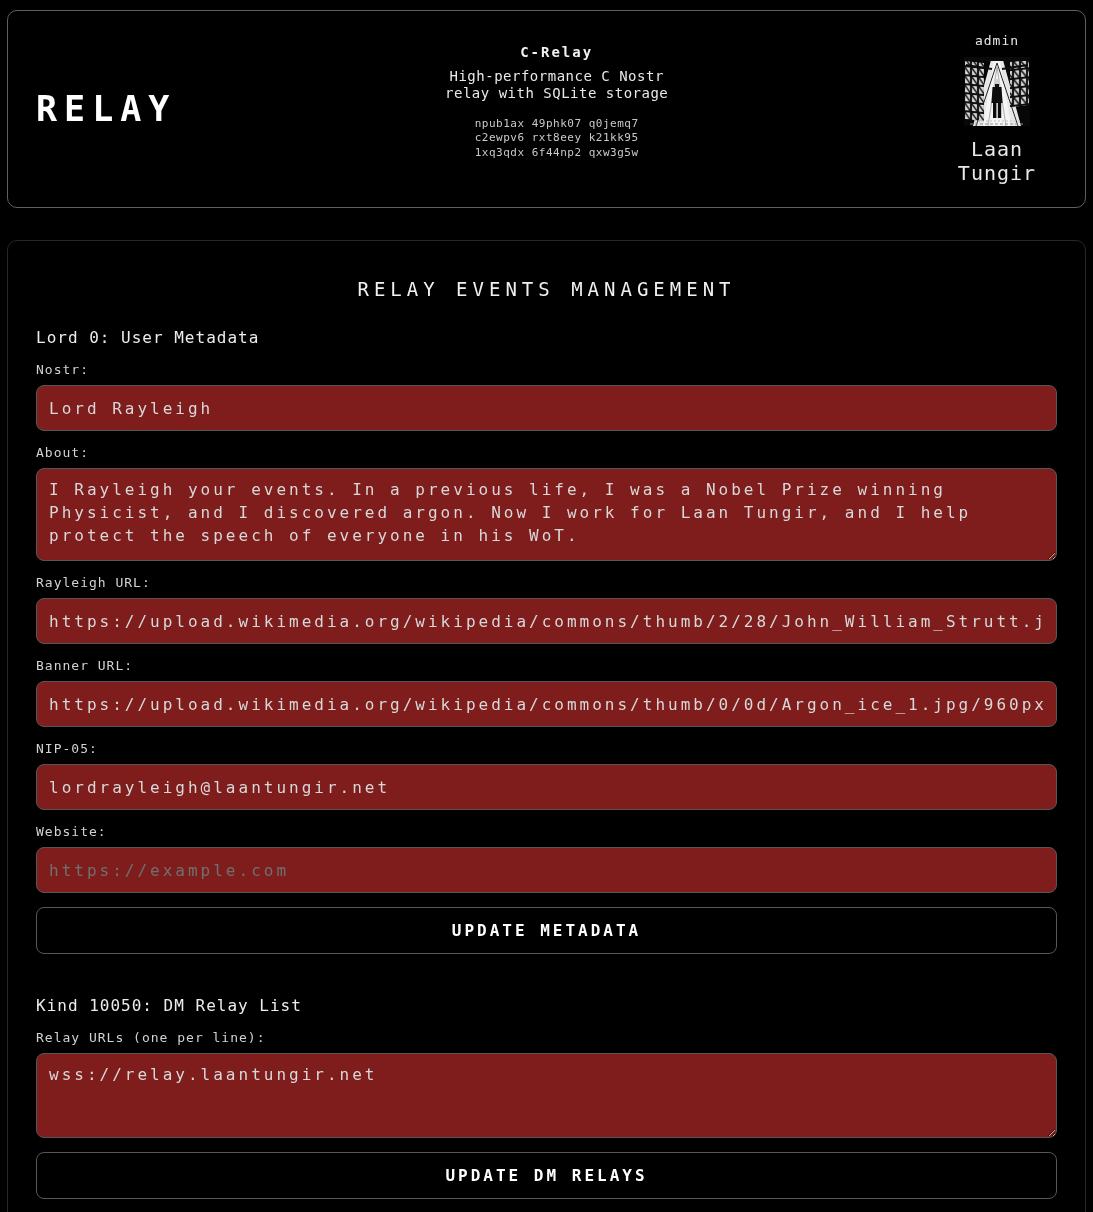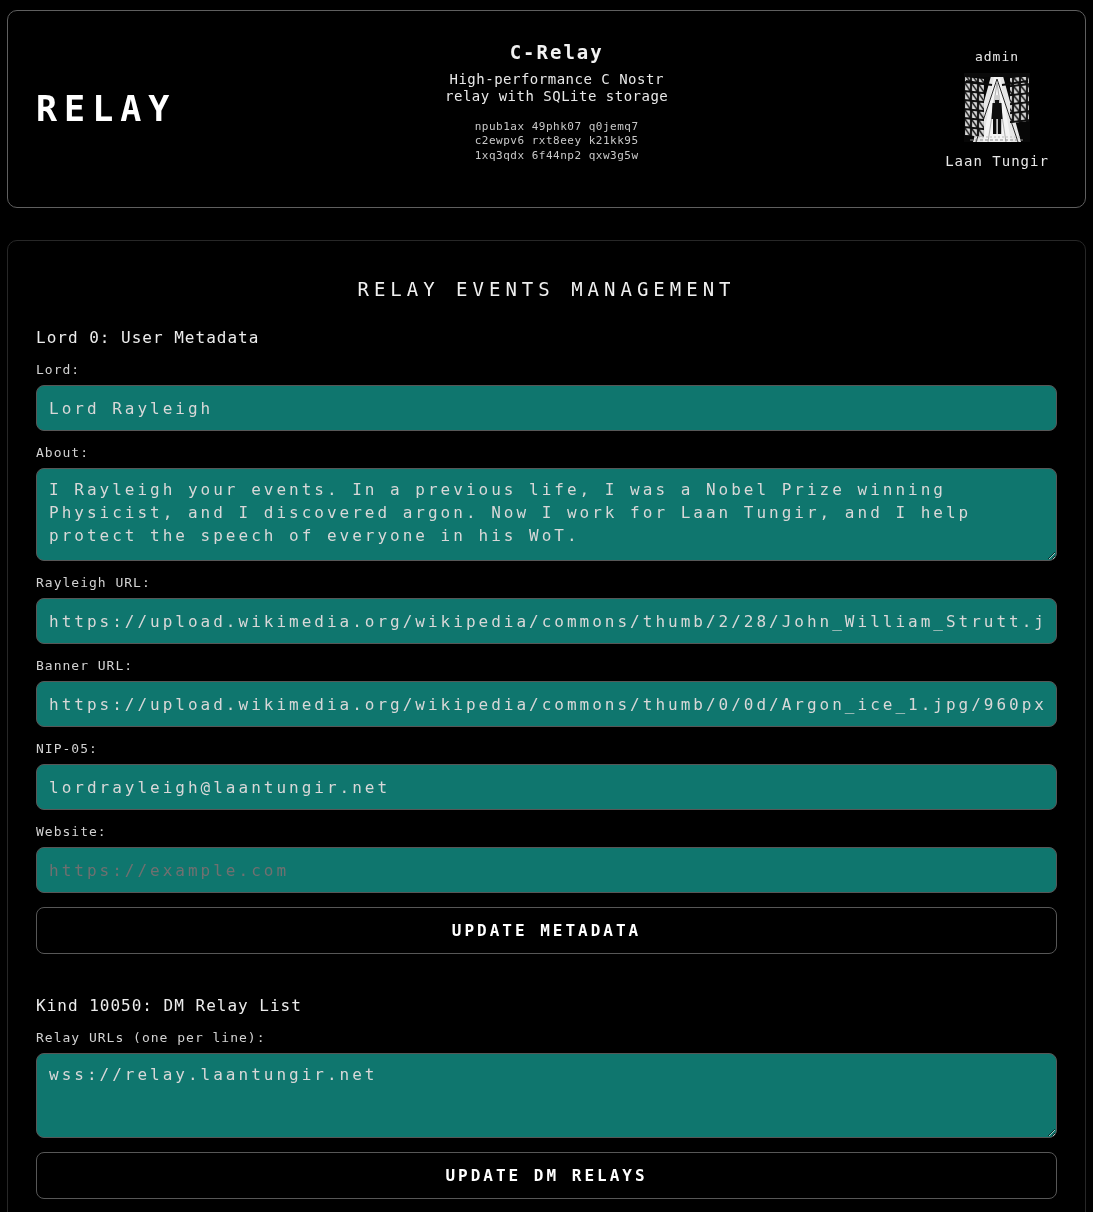--- a/index.html
+++ b/index.html
@@ -15,31 +15,31 @@
     position:absolute; left:7px; right:7px; top:10px; height:198px;
     border:1px solid #5f5f5f; border-radius:10px;
     display:flex; align-items:center; justify-content:space-between;
     padding:0 28px;
   }
   .logo {
     font-size:35px; font-weight:bold; letter-spacing:7px; color:#fff;
     flex:0 0 auto;
   }
   .header-center { text-align:center; margin-top:-14px; }
-  .app-title { font-size:19px; font-weight:bold; letter-spacing:2px; color:#f2f2f2; }
+  .app-title { font-size:14px; font-weight:bold; letter-spacing:2px; color:#f2f2f2; }
   .app-subtitle {
     width:228px; margin:8px auto 0; font-size:14px; letter-spacing:0.5px;
     line-height:17px; color:#e8e8e8;
   }
   .npub-block { margin-top:15px; font-size:11px; letter-spacing:0.5px; line-height:14.5px; color:#c9c9c9; }
   .header-right { text-align:center; flex:0 0 auto; width:120px; }
   .admin-label { font-size:13px; letter-spacing:1px; color:#e8e8e8; }
   .avatar-wrap { width:66px; height:69px; margin:9px auto 11px; }
   .avatar-wrap svg { display:block; width:100%; height:100%; }
-  .admin-name { font-size:14px; letter-spacing:1px; color:#e8e8e8; }
+  .admin-name { font-size:20px; letter-spacing:1px; color:#e8e8e8; }
 
   
   .main-panel {
     position:absolute; left:7px; right:7px; top:240px; height:1030px;
     border:1px solid #272727; border-radius:10px;
     padding:28px;
   }
   .panel-title {
     text-align:center; font-size:19px; font-weight:normal;
     letter-spacing:5px; color:#f0f0f0; margin-top:8px; line-height:24px;
@@ -47,21 +47,21 @@
   .section-heading {
     font-size:16px; font-weight:normal; letter-spacing:1px;
     color:#ececec; margin-top:27px; line-height:20px;
   }
   .section-heading.second { margin-top:42px; }
   .field-label {
     font-size:13px; letter-spacing:1px; color:#d2d2d2;
     margin:14px 0 7px; line-height:16px;
   }
   .text-input, .text-area {
-    display:block; width:100%; background:#0f766e;
+    display:block; width:100%; background:#7f1d1d;
     border:1px solid #575757; border-radius:8px;
     color:#d8d8d8; font-family:inherit; font-size:16px; letter-spacing:3px;
     outline:none;
   }
   .text-input { height:46px; padding:0 12px; white-space:nowrap; overflow:hidden; }
   .text-input::placeholder { color:#707070; }
   .text-area { padding:9px 12px; line-height:23px; resize:vertical; }
   .text-area.about { height:93px; }
   .text-area.relays { height:85px; }
   .panel-button {
@@ -128,21 +128,21 @@
     </div>
     <div class="admin-name">Laan Tungir</div>
   </div>
 </div>
 
 <div class="main-panel">
   <h1 class="panel-title">RELAY EVENTS MANAGEMENT</h1>
 
   <h2 class="section-heading">Lord 0: User Metadata</h2>
 
-  <div class="field-label">Lord:</div>
+  <div class="field-label">Nostr:</div>
   <input class="text-input" type="text" value="Lord Rayleigh" style="">
 
   <div class="field-label">About:</div>
   <textarea class="text-area about" style="">I Rayleigh your events. In a previous life, I was a Nobel Prize winning Physicist, and I discovered argon. Now I work for Laan Tungir, and I help protect the speech of everyone in his WoT.</textarea>
 
   <div class="field-label">Rayleigh URL:</div>
   <input class="text-input" type="text" value="https://upload.wikimedia.org/wikipedia/commons/thumb/2/28/John_William_Strutt.jpg" style="">
 
   <div class="field-label">Banner URL:</div>
   <input class="text-input" type="text" value="https://upload.wikimedia.org/wikipedia/commons/thumb/0/0d/Argon_ice_1.jpg/960px-" style="">

